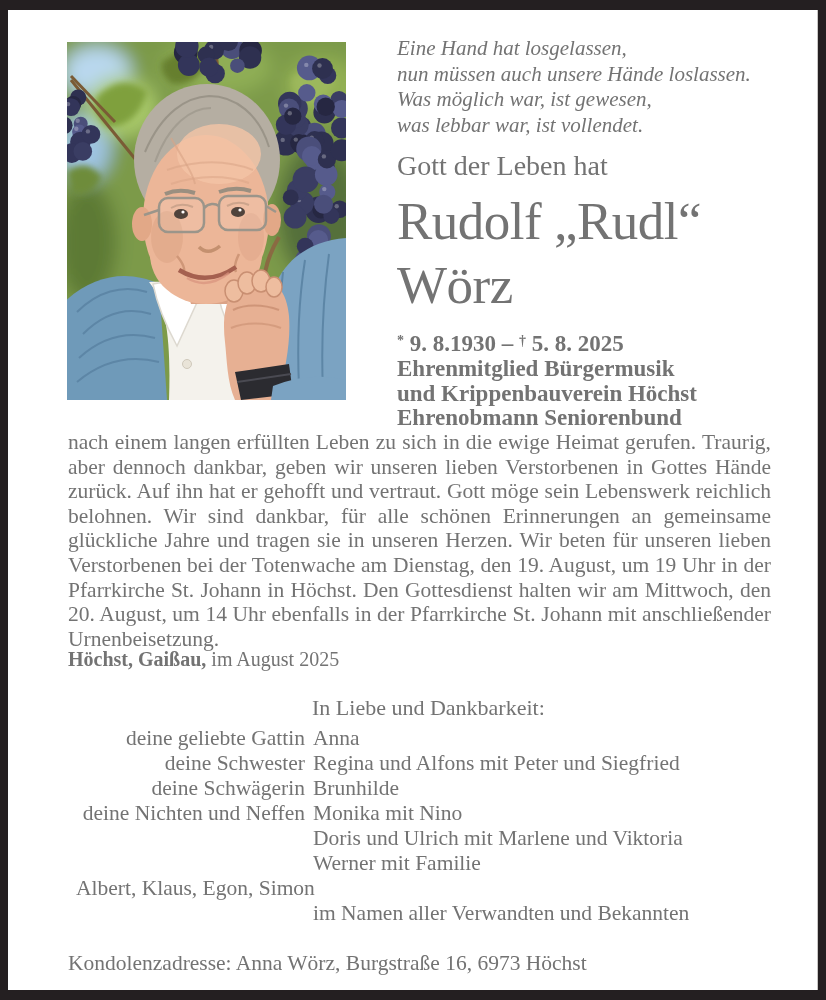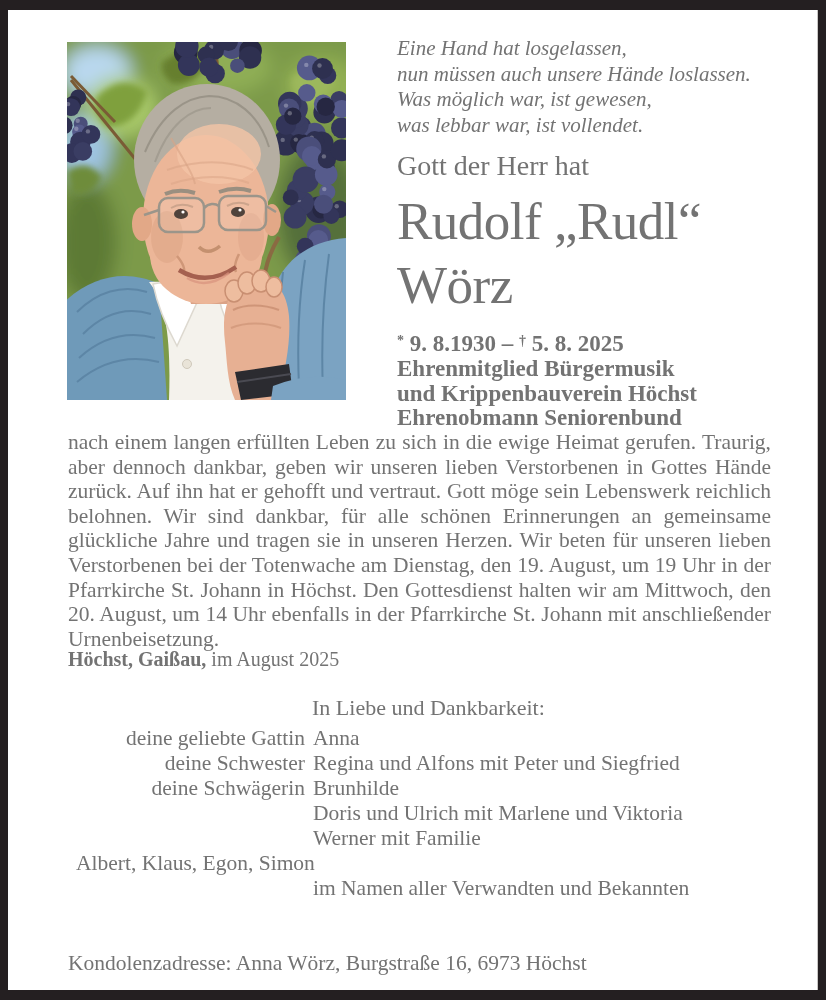--- a/index.html
+++ b/index.html
@@ -266,21 +266,21 @@
       </svg>
     </div>
 
     <div class="right-col">
       <div class="quote">
         <div>Eine Hand hat losgelassen,</div>
         <div>nun müssen auch unsere Hände loslassen.</div>
         <div>Was möglich war, ist gewesen,</div>
         <div>was lebbar war, ist vollendet.</div>
       </div>
-      <div class="intro">Gott der Herr hat</div>
+      <div class="intro">Gott der Leben hat</div>
       <div class="name">
         <div>Rudolf „Rudl“</div>
         <div>Wörz</div>
       </div>
       <div class="dates">
         <sup>*</sup>
         <span>9. 8.1930</span>
         <span>–</span>
         <sup>†</sup>
         <span>5. 8. 2025</span>
@@ -307,20 +307,24 @@
         </div>
         <div class="fam-row">
           <span class="fam-label">deine Schwester</span>
           <span class="fam-names"><b>Regina</b><span> und </span><b>Alfons</b><span> mit </span><b>Peter</b><span> und </span><b>Siegfried</b></span>
         </div>
         <div class="fam-row">
           <span class="fam-label">deine Schwägerin</span>
           <span class="fam-names"><b>Brunhilde</b></span>
         </div>
         <div class="fam-row">
+          <span class="fam-label">deine Nichten und Neffen</span>
+          <span class="fam-names"><b>Monika</b><span> mit </span><b>Nino</b></span>
+        </div>
+        <div class="fam-row">
           <span class="fam-label"></span>
           <span class="fam-names"><b>Doris</b><span> und </span><b>Ulrich</b><span> mit </span><b>Marlene</b><span> und </span><b>Viktoria</b></span>
         </div>
         <div class="fam-row">
           <span class="fam-label"></span>
           <span class="fam-names"><b>Werner</b><span> mit Familie</span></span>
         </div>
         <div class="fam-row">
           <span class="fam-names"><b>Albert, Klaus, Egon, Simon</b></span>
         </div>

